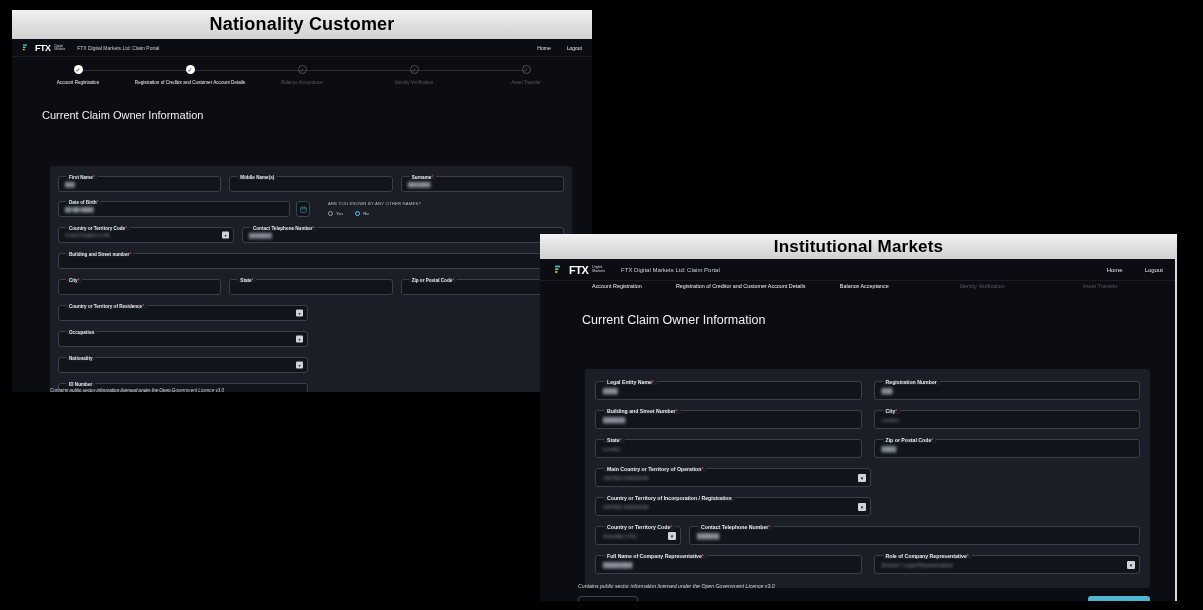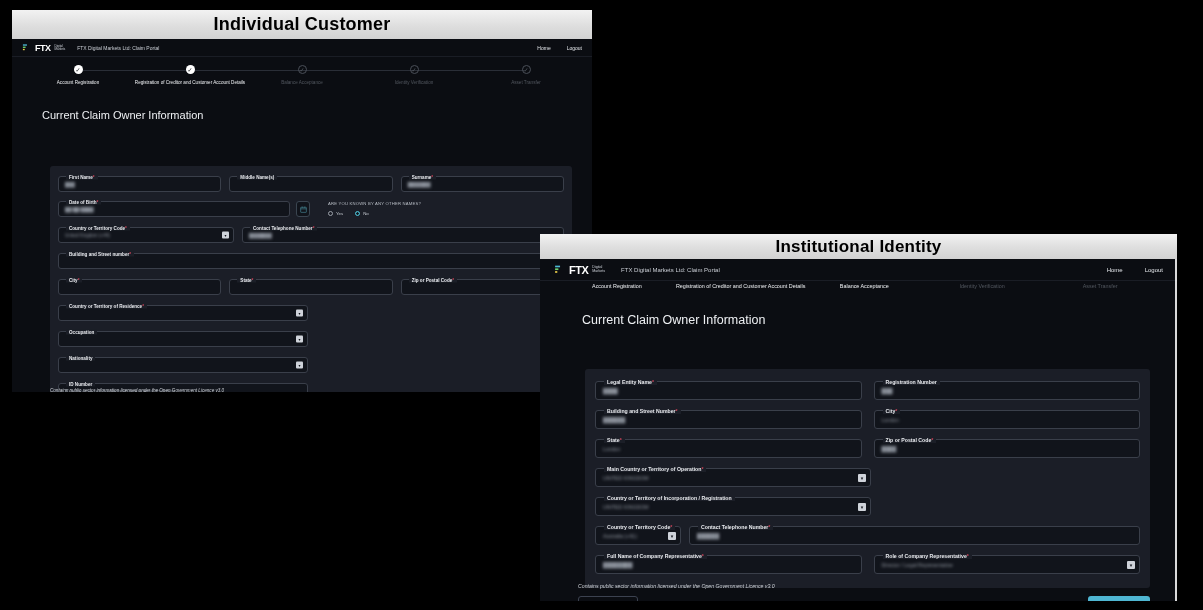--- a/index.html
+++ b/index.html
@@ -150,21 +150,21 @@
     position:absolute; top:0; right:0; width:2px; bottom:0; background:#fff; opacity:.85;
   }
 </style>
 </head>
 <body>
 
 <div class="stage">
 
   <div class="panel" id="individual">
 
-    <div class="banner">Individual Customer</div>
+    <div class="banner">Nationality Customer</div>
 
     <div class="app">
 
       <div class="navbar">
         <div class="brand">
           <svg class="ftx-mark" width="9" height="9" viewBox="0 0 20 20">
             <rect x="2" y="3" width="9" height="3" fill="#4db8d4"></rect>
             <rect x="2" y="8" width="6" height="3" fill="#6fd36f"></rect>
             <rect x="2" y="13" width="4" height="3" fill="#f0d24b"></rect>
           </svg>
@@ -321,21 +321,21 @@
       <div style="position:absolute; left:38px; top:349px; width:522px;">
         <div class="licence" style="font-size:4.6px;">Contains public sector information licensed under the Open Government Licence v3.0</div>
 
       </div>
 
     </div>
   </div>
 
   <div class="panel" id="institutional">
 
-    <div class="banner">Institutional Identity</div>
+    <div class="banner">Institutional Markets</div>
 
     <div class="app">
 
       <div class="navbar">
         <div class="brand">
           <svg class="ftx-mark" width="11" height="11" viewBox="0 0 20 20">
             <rect x="2" y="3" width="9" height="3" fill="#4db8d4"></rect>
             <rect x="2" y="8" width="6" height="3" fill="#6fd36f"></rect>
             <rect x="2" y="13" width="4" height="3" fill="#f0d24b"></rect>
           </svg>

